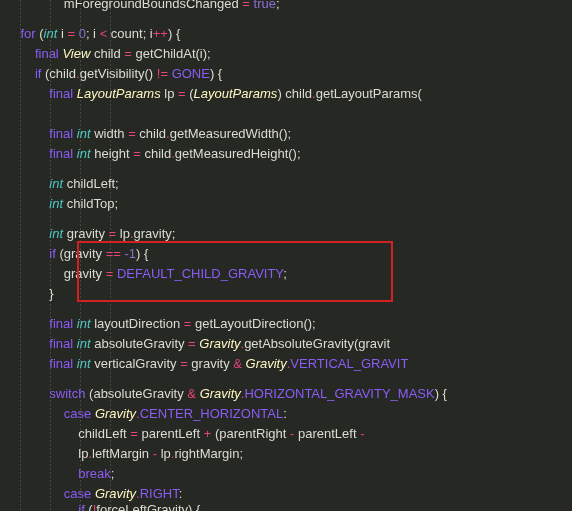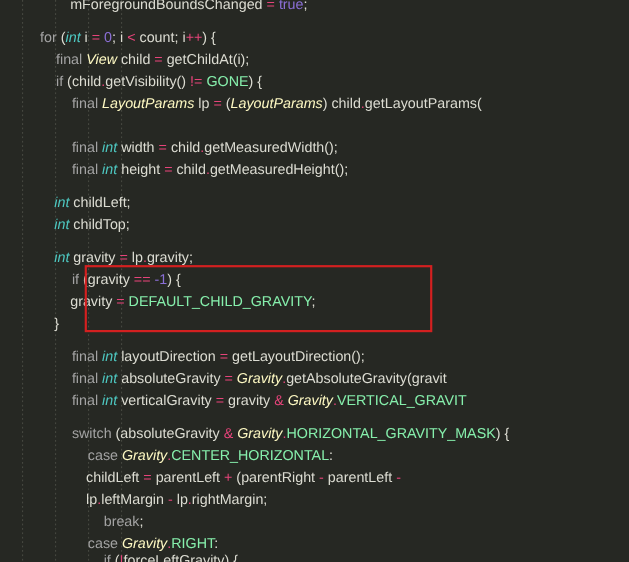--- a/index.html
+++ b/index.html
@@ -43,27 +43,27 @@
     top: 0;
     z-index: 2;
     white-space: pre;
   }
   .line {
     height: 20px;
     white-space: pre;
     padding-left: 6px;
   }
   
-  .kw   { color: #a3a3a3; margin-left: 16px; }                 
+  .kw   { color: #8b5cf6; }                 
   .typ  { color: #fef9c3; font-style: italic; } 
   .prim { color: #4ec9c2; font-style: italic; } 
   .plain{ color: #dcdcd2; }
   .op   { color: #e6447a; }                 
   .num  { color: #8b6fd6; }                 
-  .cnst { color: #86efac; margin-top: 40px; }                 
+  .cnst { color: #8b5cf6; margin-top: 40px; }                 
   .punc { color: #dcdcd2; }
   .dot  { color: #e6447a; }
 
   
   #highlight-box {
     position: absolute;
     border: 2px solid #d32020;
     box-sizing: border-box;
     z-index: 3;
     pointer-events: none;

